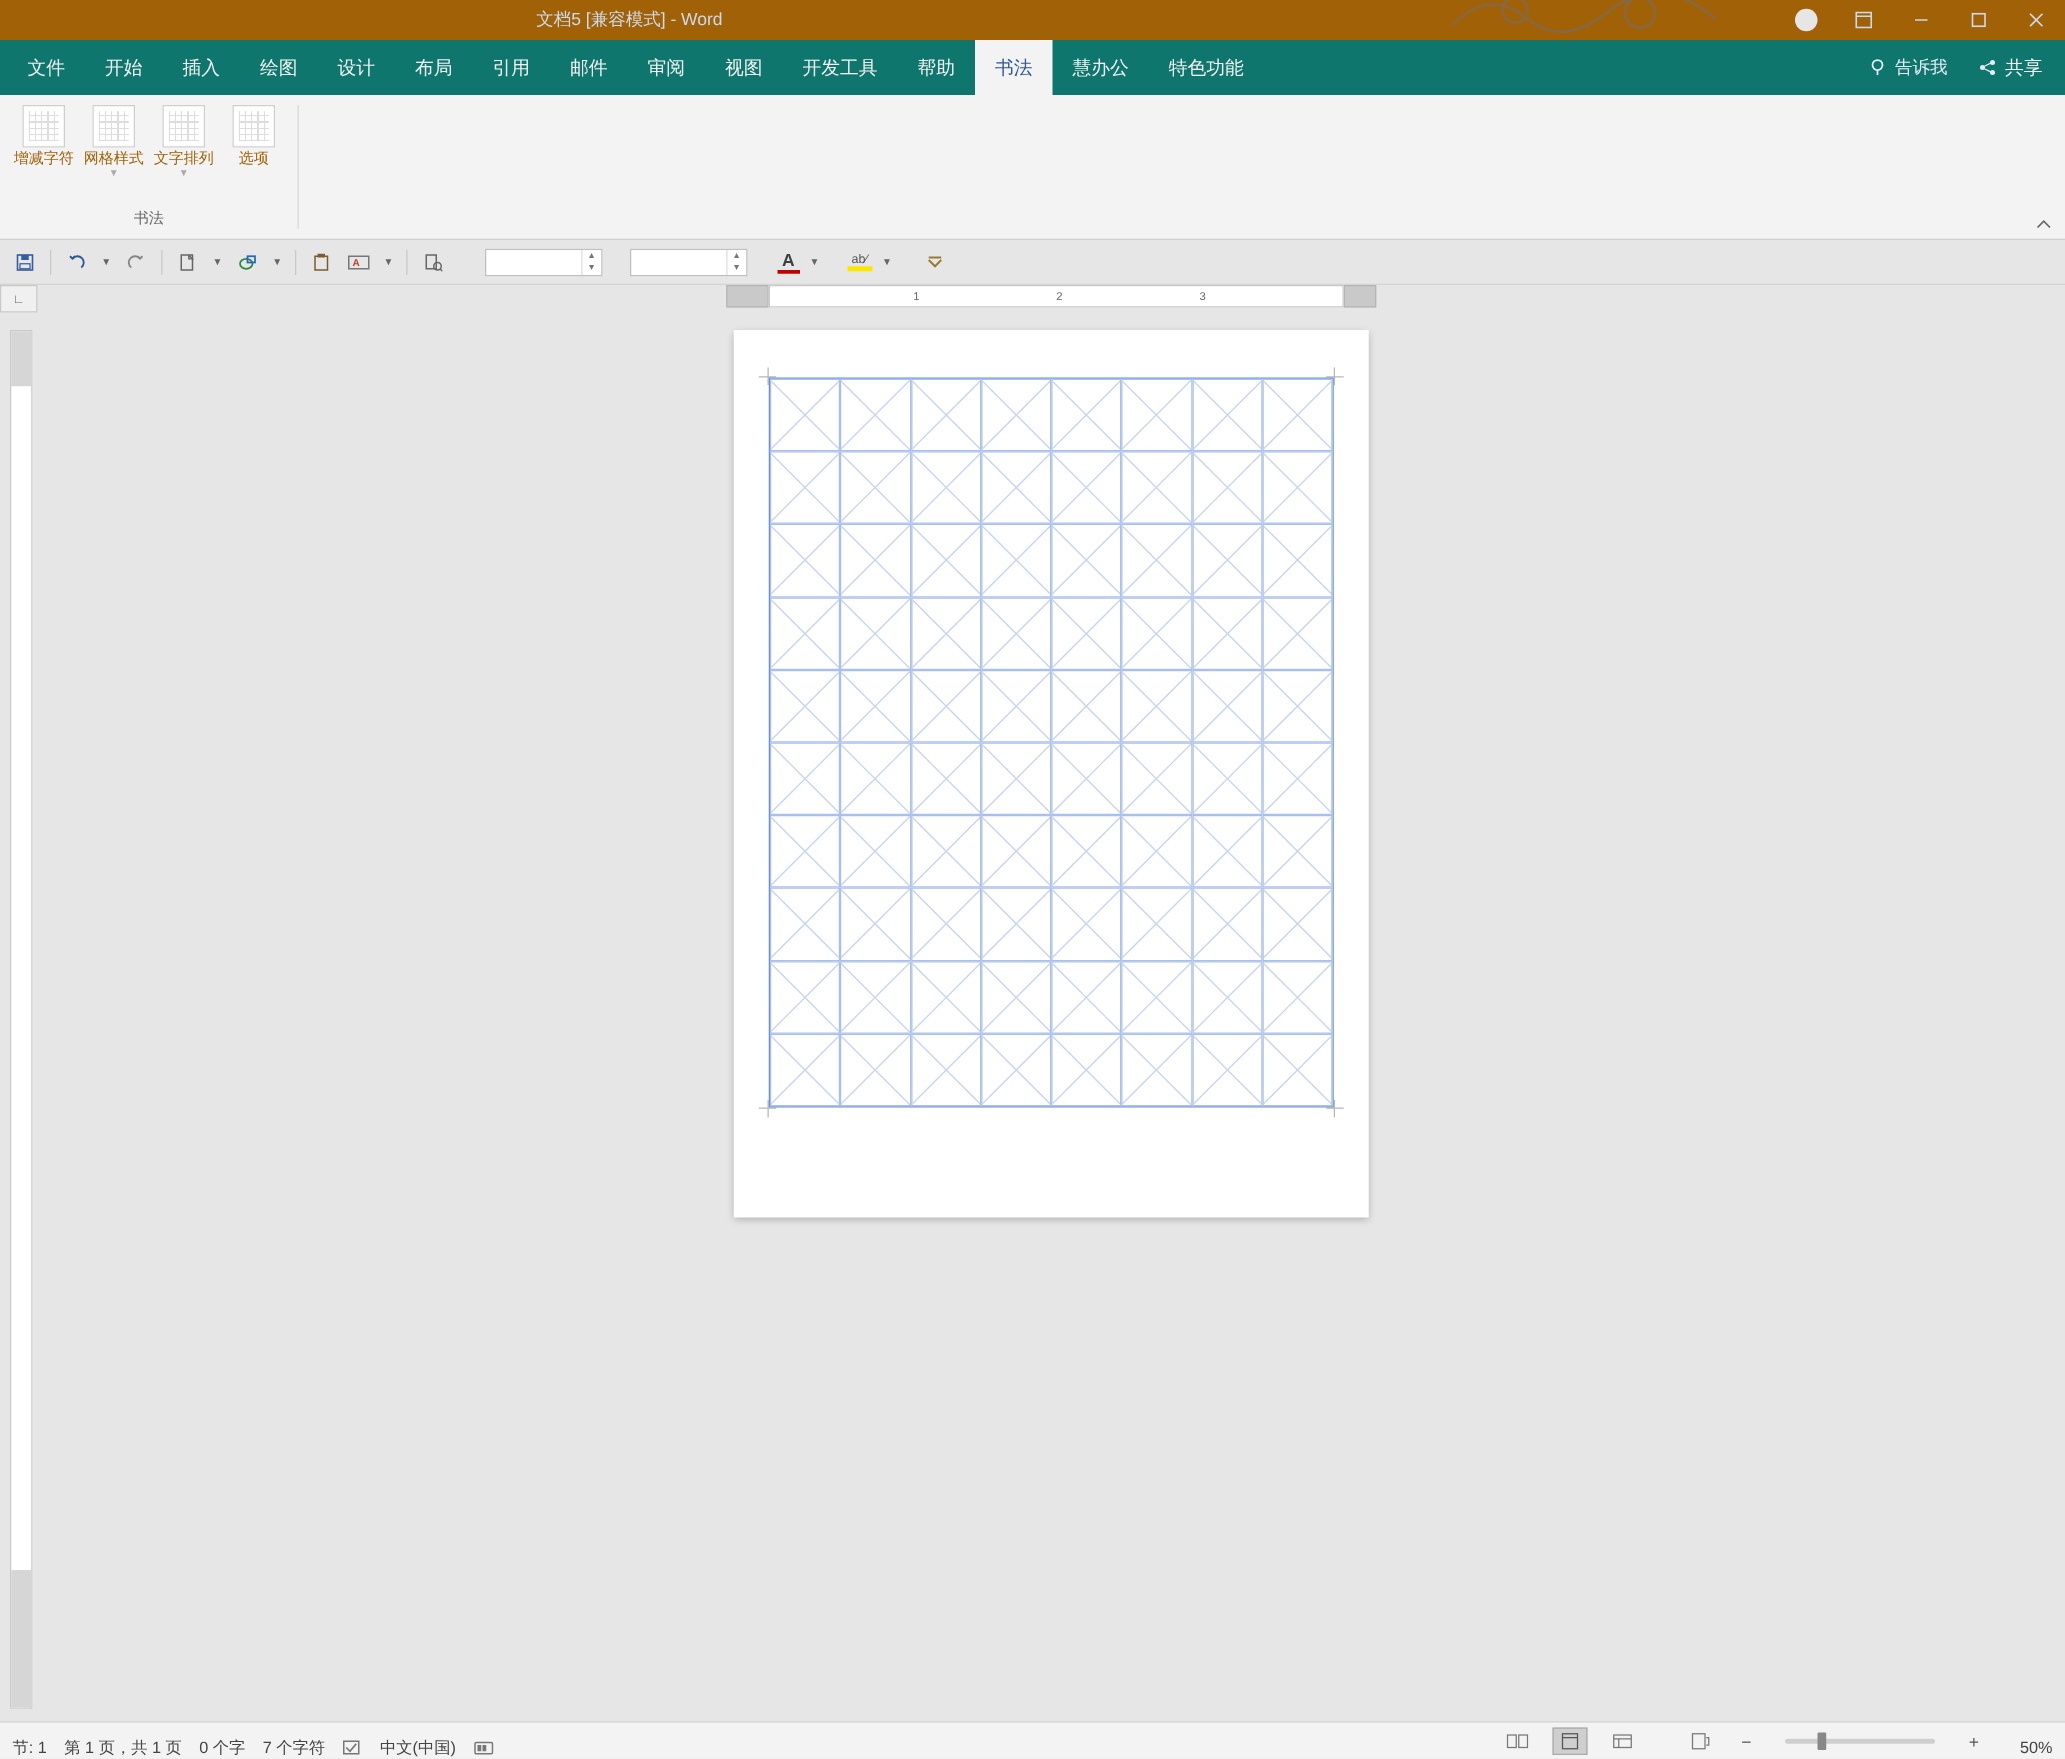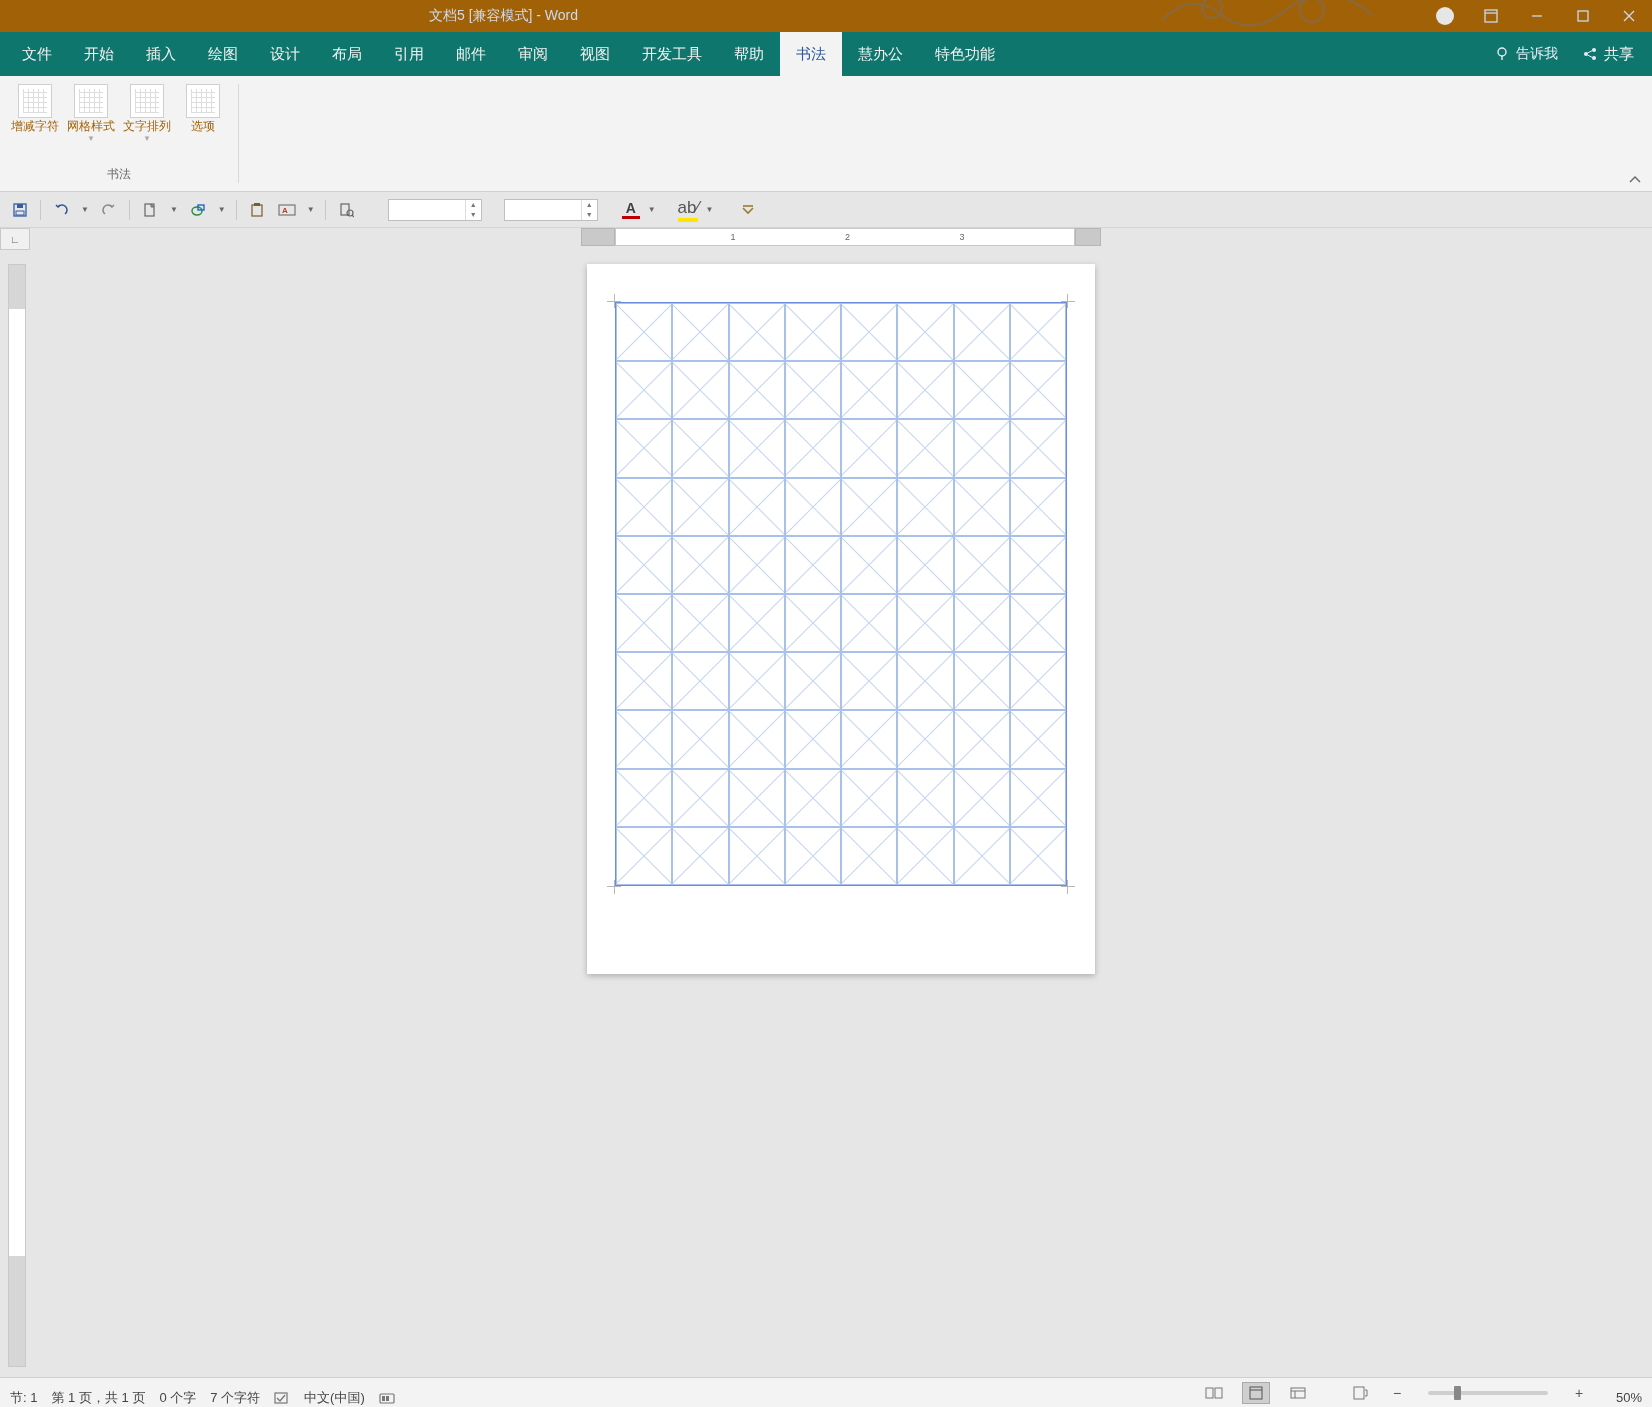--- a/index.html
+++ b/index.html
@@ -35,21 +35,21 @@
 .ribbon .collapse { position: absolute; right: 10px; bottom: 6px; color: #666; font-size: 12px; cursor: pointer; }
 
 
 .qat { height: 36px; background: #e6e6e6; border-bottom: 1px solid #d4d4d4; display: flex; align-items: center; padding: 0 8px; gap: 6px; }
 .qat .qbtn { width: 24px; height: 24px; display: flex; align-items: center; justify-content: center; color: #5a5a5a; border-radius:2px; }
 .qat .qsep { width: 1px; height: 20px; background: #c8c8c8; margin: 0 2px; }
 .qat .combo { height: 22px; width: 94px; border: 1px solid #bfbfbf; background: #fff; display: flex; align-items: center; position: relative; }
 .qat .combo .spin { width: 16px; display: flex; flex-direction: column; margin-left: auto; }
 .qat .combo .spin span { height: 10px; display:flex; align-items:center; justify-content:center; font-size:7px; color:#777; border-left:1px solid #ddd; }
 .qat .colorA { width:18px; text-align:center; font-weight:bold; color:#404040; border-bottom:3px solid #c00000; font-size:14px; line-height:14px; padding-bottom:1px;}
-.qat .hilite { width:20px; text-align:center; font-size:17px; color:#555; border-bottom:4px solid #ffe600; }
+.qat .hilite { width:20px; text-align:center; font-size:10px; color:#555; border-bottom:4px solid #ffe600; }
 .qat .dd { font-size:8px; color:#666; padding:0 2px; }
 
 
 .docarea { position: absolute; top: 228px; bottom: 30px; left: 0; right: 0; background: #e6e6e6; overflow: hidden; display:flex; }
 .vruler-gutter { width: 30px; background:#e6e6e6; position:relative; }
 .vruler-gutter .corner { position:absolute; top:0; left:0; width:30px; height:22px; background:#f0f0f0; border:1px solid #c9c9c9; display:flex; align-items:center; justify-content:center; font-size:10px; color:#666;}
 .vruler { position:absolute; top:36px; bottom:10px; left:8px; width:18px; background:#fff; border:1px solid #c9c9c9; }
 .vruler .dark { background:#d6d6d6; }
 .vruler .seg { width:100%; }
 .doc-scroll { flex:1; position:relative; overflow:auto; }

